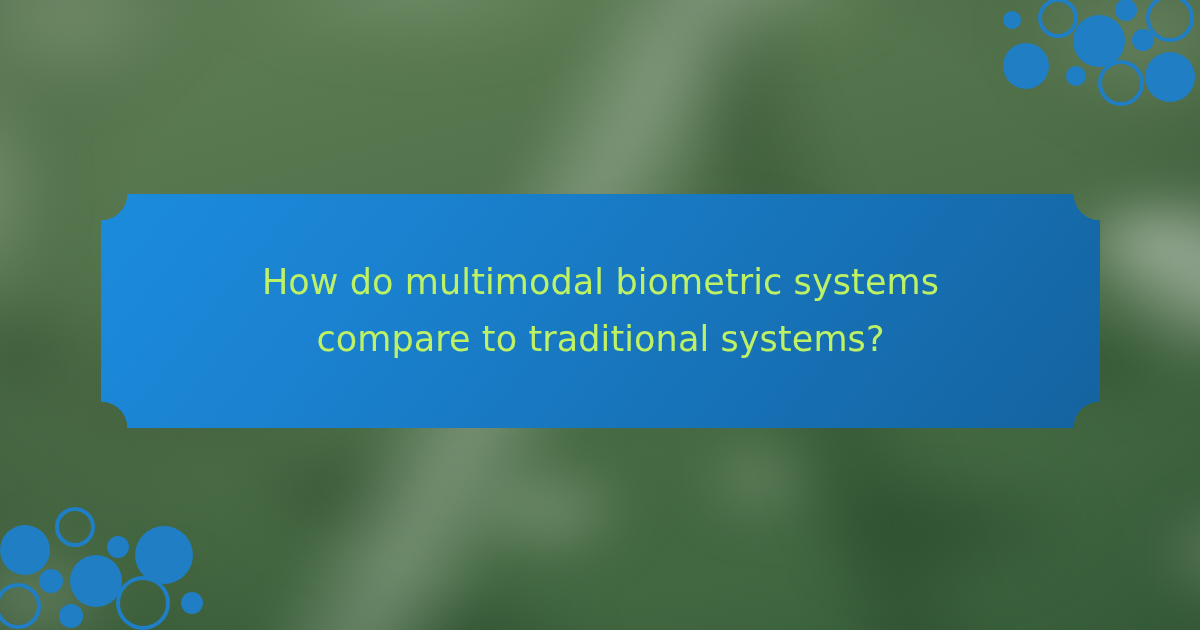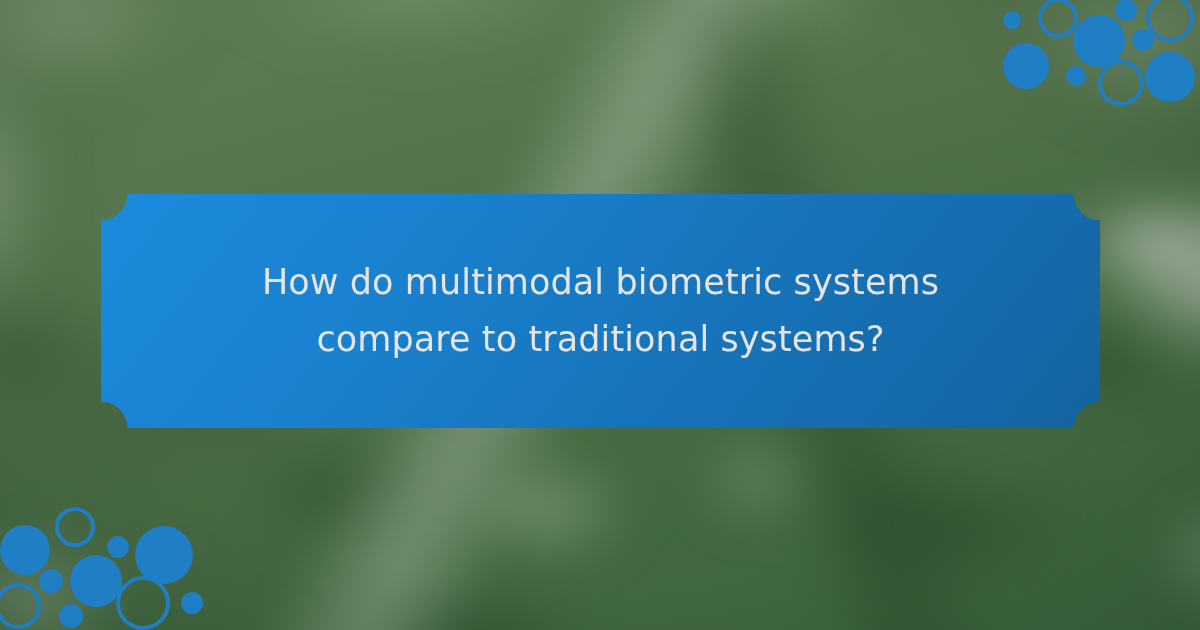--- a/index.html
+++ b/index.html
@@ -96,21 +96,21 @@
     mask-composite: intersect;
   }
 
   .card-inner {
     position:absolute; inset:0;
     display:flex; align-items:center; justify-content:center;
     padding:0 70px;
   }
 
   .headline {
-    color:#e5e5e5;
+    color:#bef264;
     font-family:"DejaVu Sans", sans-serif;
     font-size:35px;
     font-weight:400;
     line-height:1.62;
     text-align:center;
     letter-spacing:.1px;
     max-width:680px;
     text-rendering:optimizeLegibility;
   }
 </style>

